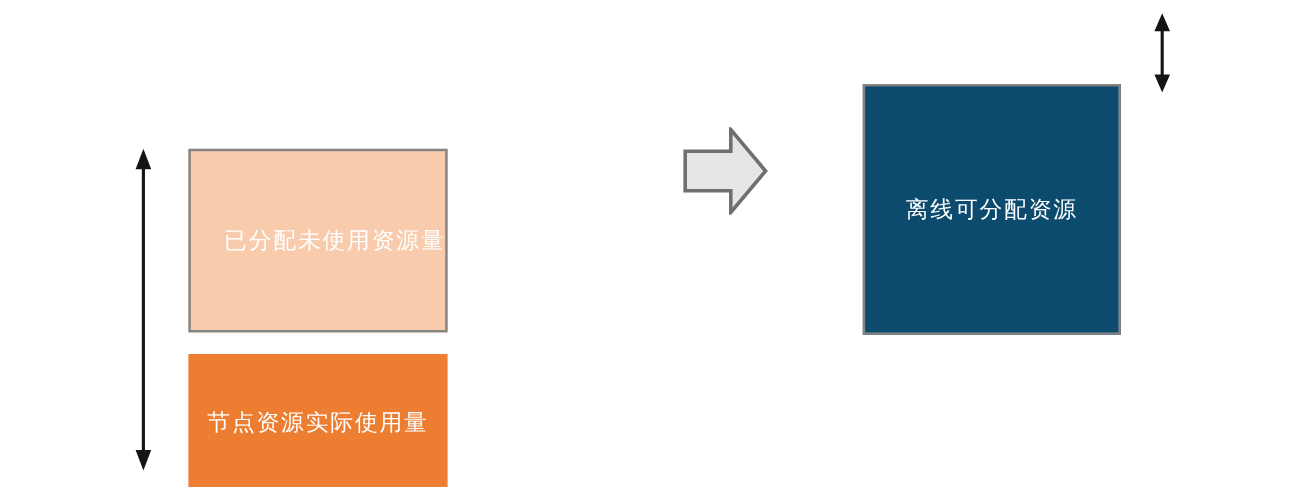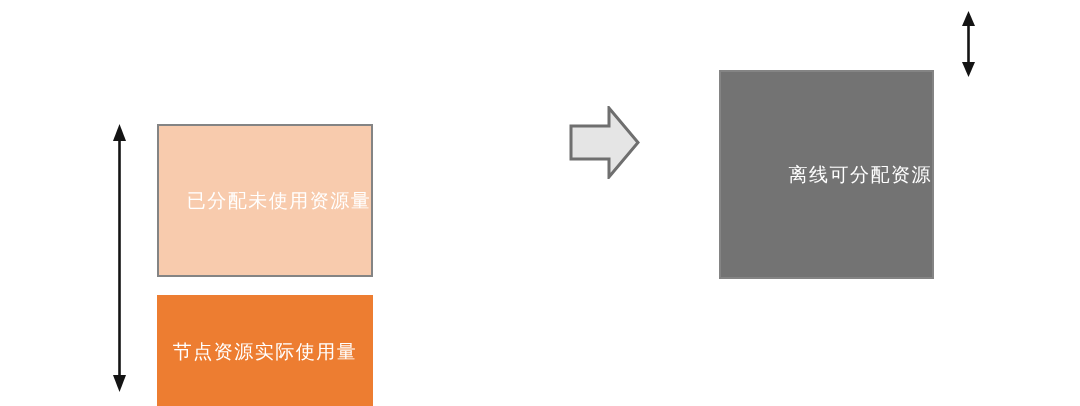--- a/index.html
+++ b/index.html
@@ -76,21 +76,21 @@
     </div>
     <div class="box box-usage" style="background: rgb(237, 125, 49);">
       <span class="box-label">节点资源实际使用量</span>
     </div>
   </div>
 
   <svg class="block-arrow" style="left:569px; top:106px;" width="72" height="73" viewBox="0 0 72 73">
     <polygon points="2,20 40,20 40,2 69,36.5 40,71 40,53 2,53"></polygon>
   </svg>
 
-  <div class="box box-offline" style="background: #737373; justify-content: flex-end;">
+  <div class="box box-offline" style="background: #0c4a6e;">
     <span class="box-label">离线可分配资源</span>
   </div>
 
   <svg class="vrange-arrow" style="left:960px; top:10px;" width="17" height="68" viewBox="0 0 17 68">
     <line x1="8.5" y1="14" x2="8.5" y2="54"></line>
     <polygon points="8.5,1 15,16 2,16"></polygon>
     <polygon points="8.5,67 15,52 2,52"></polygon>
   </svg>
 
 </div>

